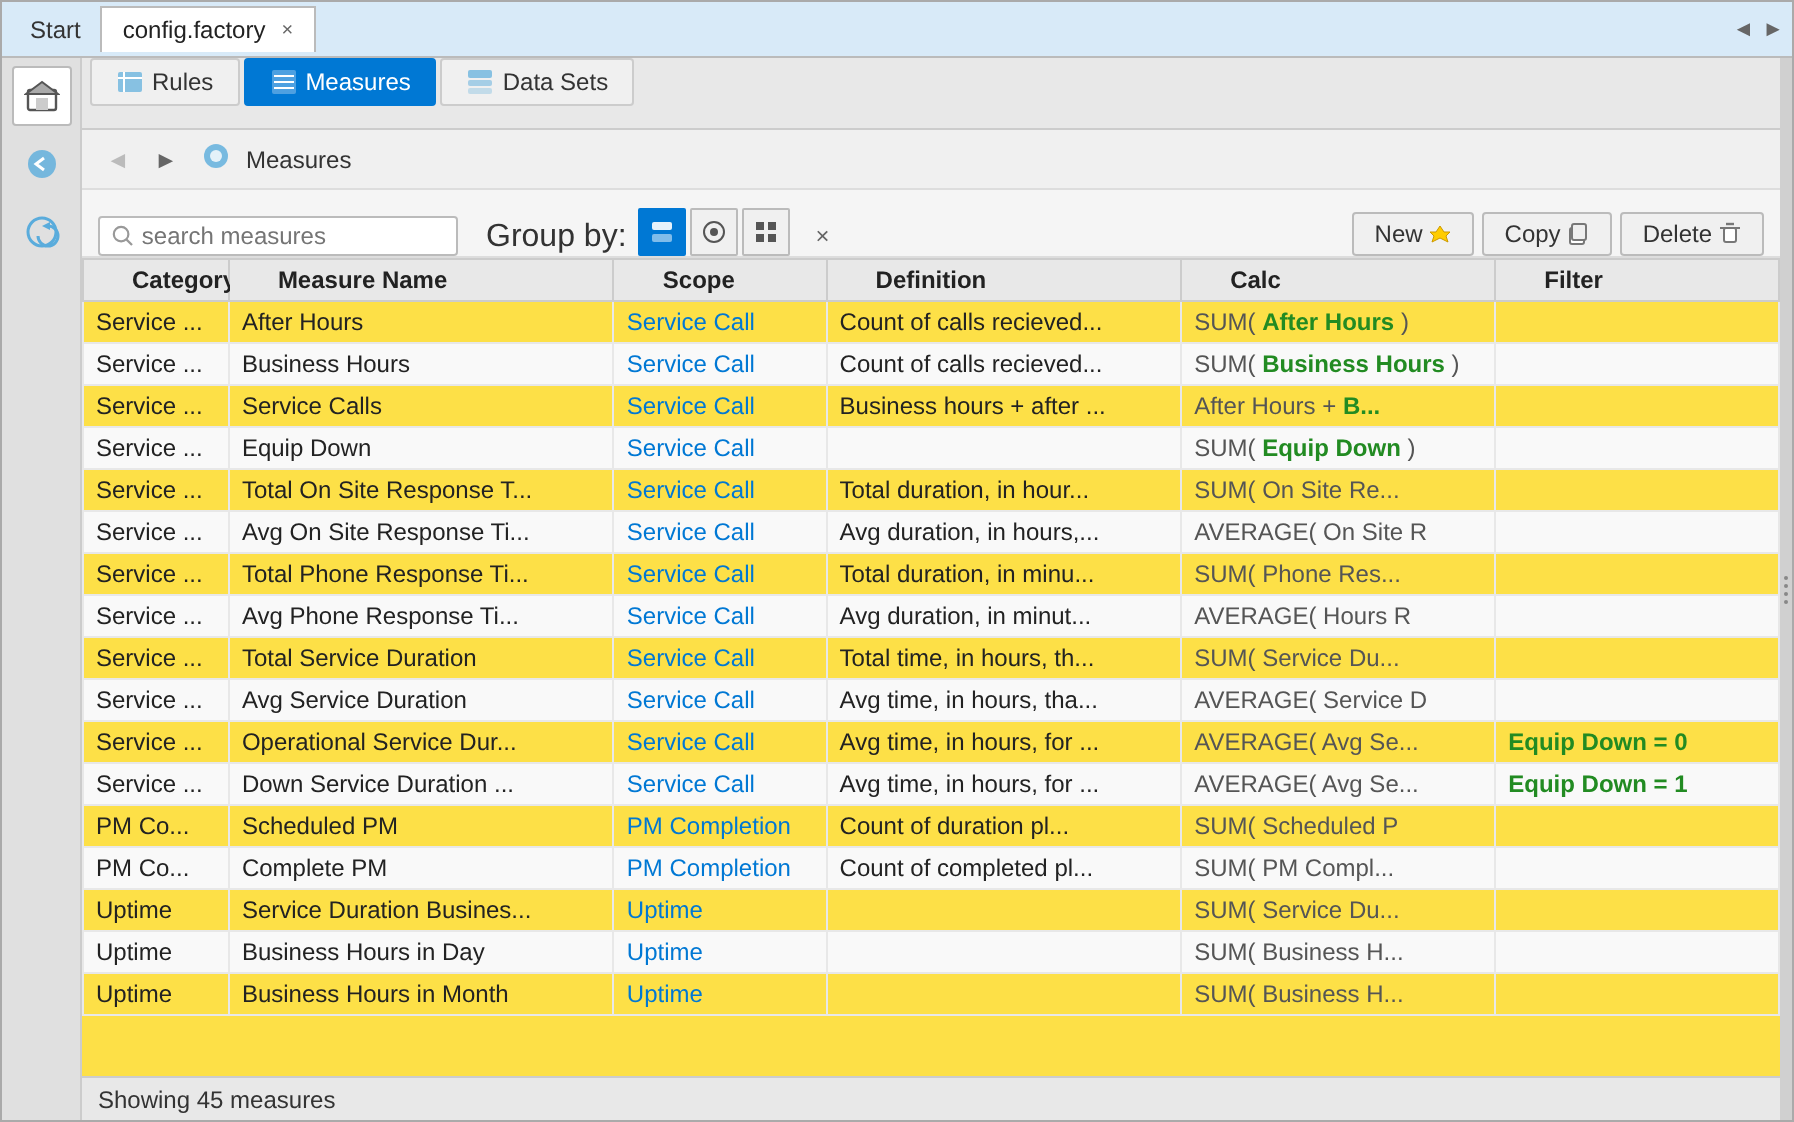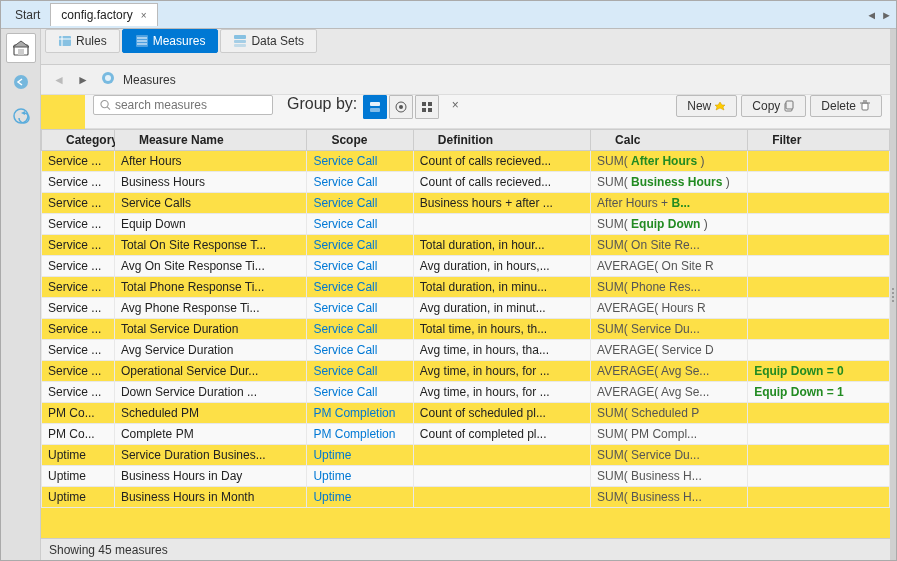--- a/index.html
+++ b/index.html
@@ -20,21 +20,21 @@
     .toolbar-btn.active { background: #0078d4; color: white; border-color: #0078d4; }
 
     
     .navbar { height: 30px; background: #f0f0f0; display: flex; align-items: center; padding: 0 8px; border-bottom: 1px solid #ddd; gap: 4px; }
     .nav-arrow { width: 20px; height: 20px; display: flex; align-items: center; justify-content: center; color: #666; font-size: 12px; cursor: pointer; border: none; background: none; }
     .nav-arrow:disabled { color: #bbb; cursor: default; }
     .breadcrumb-icon { color: #0078d4; margin: 0 4px; }
     .breadcrumb-text { font-size: 12px; color: #333; }
 
     
-    .filterbar { height: 34px; background: #f5f5f5; display: flex; align-items: flex-start; padding: 0 8px; border-bottom: 1px solid #ddd; gap: 6px; margin-left: 44px; }
+    .filterbar { height: 34px; background: #f5f5f5; display: flex; align-items: flex-end; padding: 0 8px; border-bottom: 1px solid #ddd; gap: 6px; }
     .search-box { display: flex; align-items: center; border: 1px solid #bbb; background: white; padding: 2px 6px; width: 180px; gap: 4px; border-radius: 2px; }
     .search-box input { border: none; outline: none; font-size: 12px; width: 100%; color: #999; }
     .groupby-label { font-size: 16px; color: #333; margin-left: 8px; }
     .groupby-btns { display: flex; gap: 2px; }
     .groupby-btn { width: 24px; height: 24px; border: 1px solid #bbb; background: #f0f0f0; cursor: pointer; display: flex; align-items: center; justify-content: center; font-size: 10px; color: #555; border-radius: 1px; }
     .groupby-btn.active { background: #0078d4; color: white; border-color: #0078d4; }
     .groupby-clear { width: 20px; height: 20px; display: flex; align-items: center; justify-content: center; color: #666; cursor: pointer; font-size: 12px; }
     .action-btns { margin-left: auto; display: flex; gap: 4px; }
     .action-btn { padding: 3px 10px; font-size: 12px; border: 1px solid #bbb; background: #f0f0f0; cursor: pointer; border-radius: 2px; color: #333; display: flex; align-items: center; gap: 3px; }
 
@@ -322,21 +322,21 @@
       <td class="col-name">Down Service Duration ...</td>
       <td class="col-scope"><a class="link" href="#">Service Call</a></td>
       <td class="col-def">Avg time, in hours, for ...</td>
       <td class="col-calc"><span style="color:#555">AVERAGE( Avg Se...</span></td>
       <td class="col-filter"><span class="calc-highlight">Equip Down = 1</span></td>
     </tr>
                 <tr>
       <td class="col-category">PM Co...</td>
       <td class="col-name">Scheduled PM</td>
       <td class="col-scope"><a class="link" href="#">PM Completion</a></td>
-      <td class="col-def">Count of scheduled pl...</td>
+      <td class="col-def">Count of duration pl...</td>
       <td class="col-calc"><span style="color:#555">SUM( Scheduled P</span></td>
       <td class="col-filter"></td>
     </tr>
                 <tr>
       <td class="col-category">PM Co...</td>
       <td class="col-name">Complete PM</td>
       <td class="col-scope"><a class="link" href="#">PM Completion</a></td>
       <td class="col-def">Count of completed pl...</td>
       <td class="col-calc"><span style="color:#555">SUM( PM Compl...</span></td>
       <td class="col-filter"></td>

